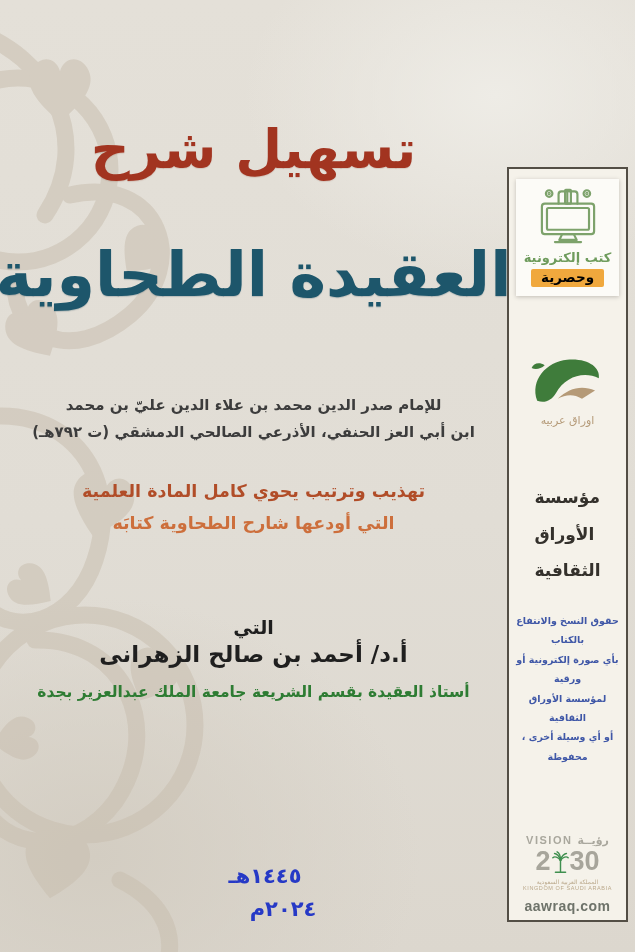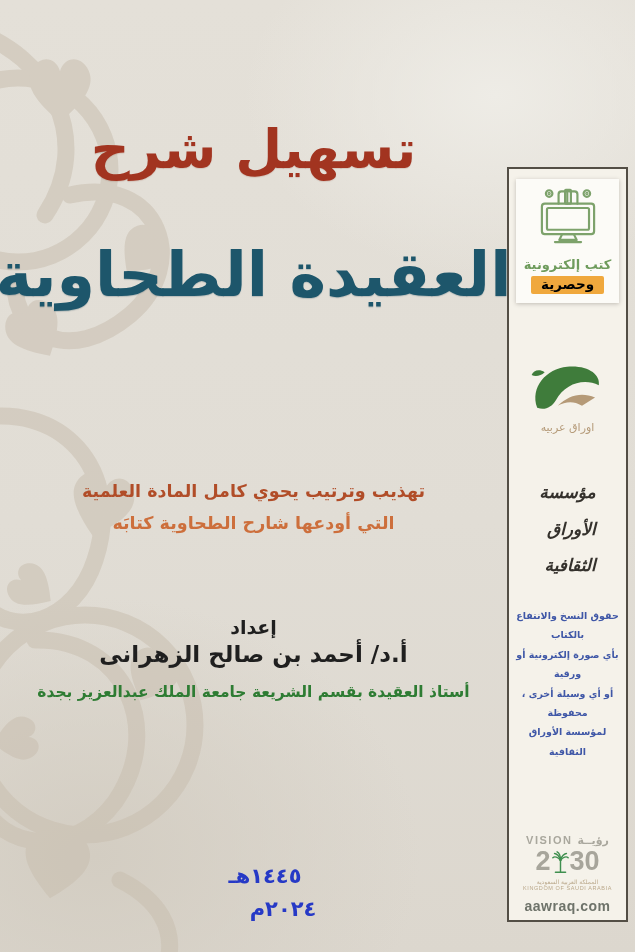--- a/index.html
+++ b/index.html
@@ -70,29 +70,29 @@
     border: 2px solid #534e45;
     display: flex; flex-direction: column; align-items: center;
   }
   .badge-card {
     margin-top: 10px; width: 103px;
     background: #fcfbf7;
     box-shadow: 0 1px 4px rgba(60,55,45,.28);
     padding: 8px 2px 9px;
     display: flex; flex-direction: column; align-items: center;
   }
-  .badge-line1 { color: #6f9c5d; font-size: 13px; font-weight: 700; margin-top: 12px; }
+  .badge-line1 { color: #6f9c5d; font-size: 13px; font-weight: 700; margin-top: 5px; }
   .badge-line2 {
     background: #f0a83d; color: #000000;
     font-size: 13.5px; font-weight: 700;
     padding: 0 10px 2px; margin-top: 4px; border-radius: 2px;
   }
   .publisher-logo { margin-top: 58px; display: flex; flex-direction: column; align-items: center; }
   .publisher-logo-text { color: #b59b79; font-size: 11px; margin-top: 2px; }
-  .org-name { margin-top: 40px; text-align: right; font-style: italic; }
+  .org-name { margin-top: 52px; text-align: left; }
   .org-name div { font-size: 17px; font-weight: 700; color: #34312c; line-height: 2.15; }
   .copyright { margin-top: 22px; text-align: center; }
   .copyright div { font-size: 9.5px; font-weight: 700; color: #3f57a7; line-height: 2.05; }
   .vision-block { margin-top: auto; margin-bottom: 6px; display: flex; flex-direction: column; align-items: center; }
   .vision-line {
     display: flex; align-items: baseline; gap: 5px;
     color: #a9a79d; font-size: 11px; letter-spacing: 1.5px; font-weight: 700;
     font-family: "Liberation Sans", sans-serif;
   }
   .vision-line .ar { font-family: "DejaVu Sans", sans-serif; letter-spacing: 0; font-size: 11px; }
@@ -134,28 +134,32 @@
       <path transform="translate(150,680) rotate(25) scale(1.4)" d="M0,16 C-14,4 -22,-6 -16,-16 C-11,-24 -2,-22 0,-14 C2,-22 11,-24 16,-16 C22,-6 14,4 0,16 Z"></path>
       <path transform="translate(55,870) rotate(10) scale(1.8)" d="M0,16 C-14,4 -22,-6 -16,-16 C-11,-24 -2,-22 0,-14 C2,-22 11,-24 16,-16 C22,-6 14,4 0,16 Z"></path>
       <path transform="translate(12,740) rotate(80) scale(1.2)" d="M0,16 C-14,4 -22,-6 -16,-16 C-11,-24 -2,-22 0,-14 C2,-22 11,-24 16,-16 C22,-6 14,4 0,16 Z"></path>
     </g>
   </svg>
 
   <div class="series-title">تسهيل شرح</div>
 
   <div class="main-title">العقيدة الطحاوية</div>
 
+  <div class="author-block">
+    <div>للإمام صدر الدين محمد بن علاء الدين عليّ بن محمد</div>
+    <div>ابن أبي العز الحنفي، الأذرعي الصالحي الدمشقي (ت ٧٩٢هـ)</div>
+  </div>
 
   <div class="subtitle-block">
     <div class="subtitle-line-1">تهذيب وترتيب يحوي كامل المادة العلمية</div>
     <div class="subtitle-line-2">التي أودعها شارح الطحاوية كتابَه</div>
   </div>
 
   <div class="prepared-block">
-    <div class="prepared-label">إعداد</div>
+    <div class="prepared-label">التي</div>
     <div class="editor-name">أ.د/ أحمد بن صالح الزهرانى</div>
     <div class="editor-role">أستاذ العقيدة بقسم الشريعة جامعة الملك عبدالعزيز  بجدة</div>
   </div>
 
   <div class="date-block">
     <div class="hijri-year">١٤٤٥هـ</div>
     <div class="greg-year">٢٠٢٤م</div>
   </div>
 
   <div class="sidebar">
@@ -191,22 +195,22 @@
 
     <div class="org-name">
       <div>مؤسسة</div>
       <div>الأوراق</div>
       <div>الثقافية</div>
     </div>
 
     <div class="copyright">
       <div>حقوق النسخ والانتفاع بالكتاب</div>
       <div>بأي صورة إلكترونية أو ورقية</div>
+      <div>لمؤسسة الأوراق الثقافية</div>
       <div>أو أي وسيلة أخرى ، محفوظة</div>
-      <div>لمؤسسة الأوراق الثقافية</div>
     </div>
 
     <div class="vision-block">
       <div class="vision-line">
         <span class="ar">رؤيــة</span>
         <span>VISION</span>
       </div>
       <div class="vision-year">
         <span>2</span>
         <svg width="17" height="24" viewBox="0 0 20 26" aria-hidden="true">

